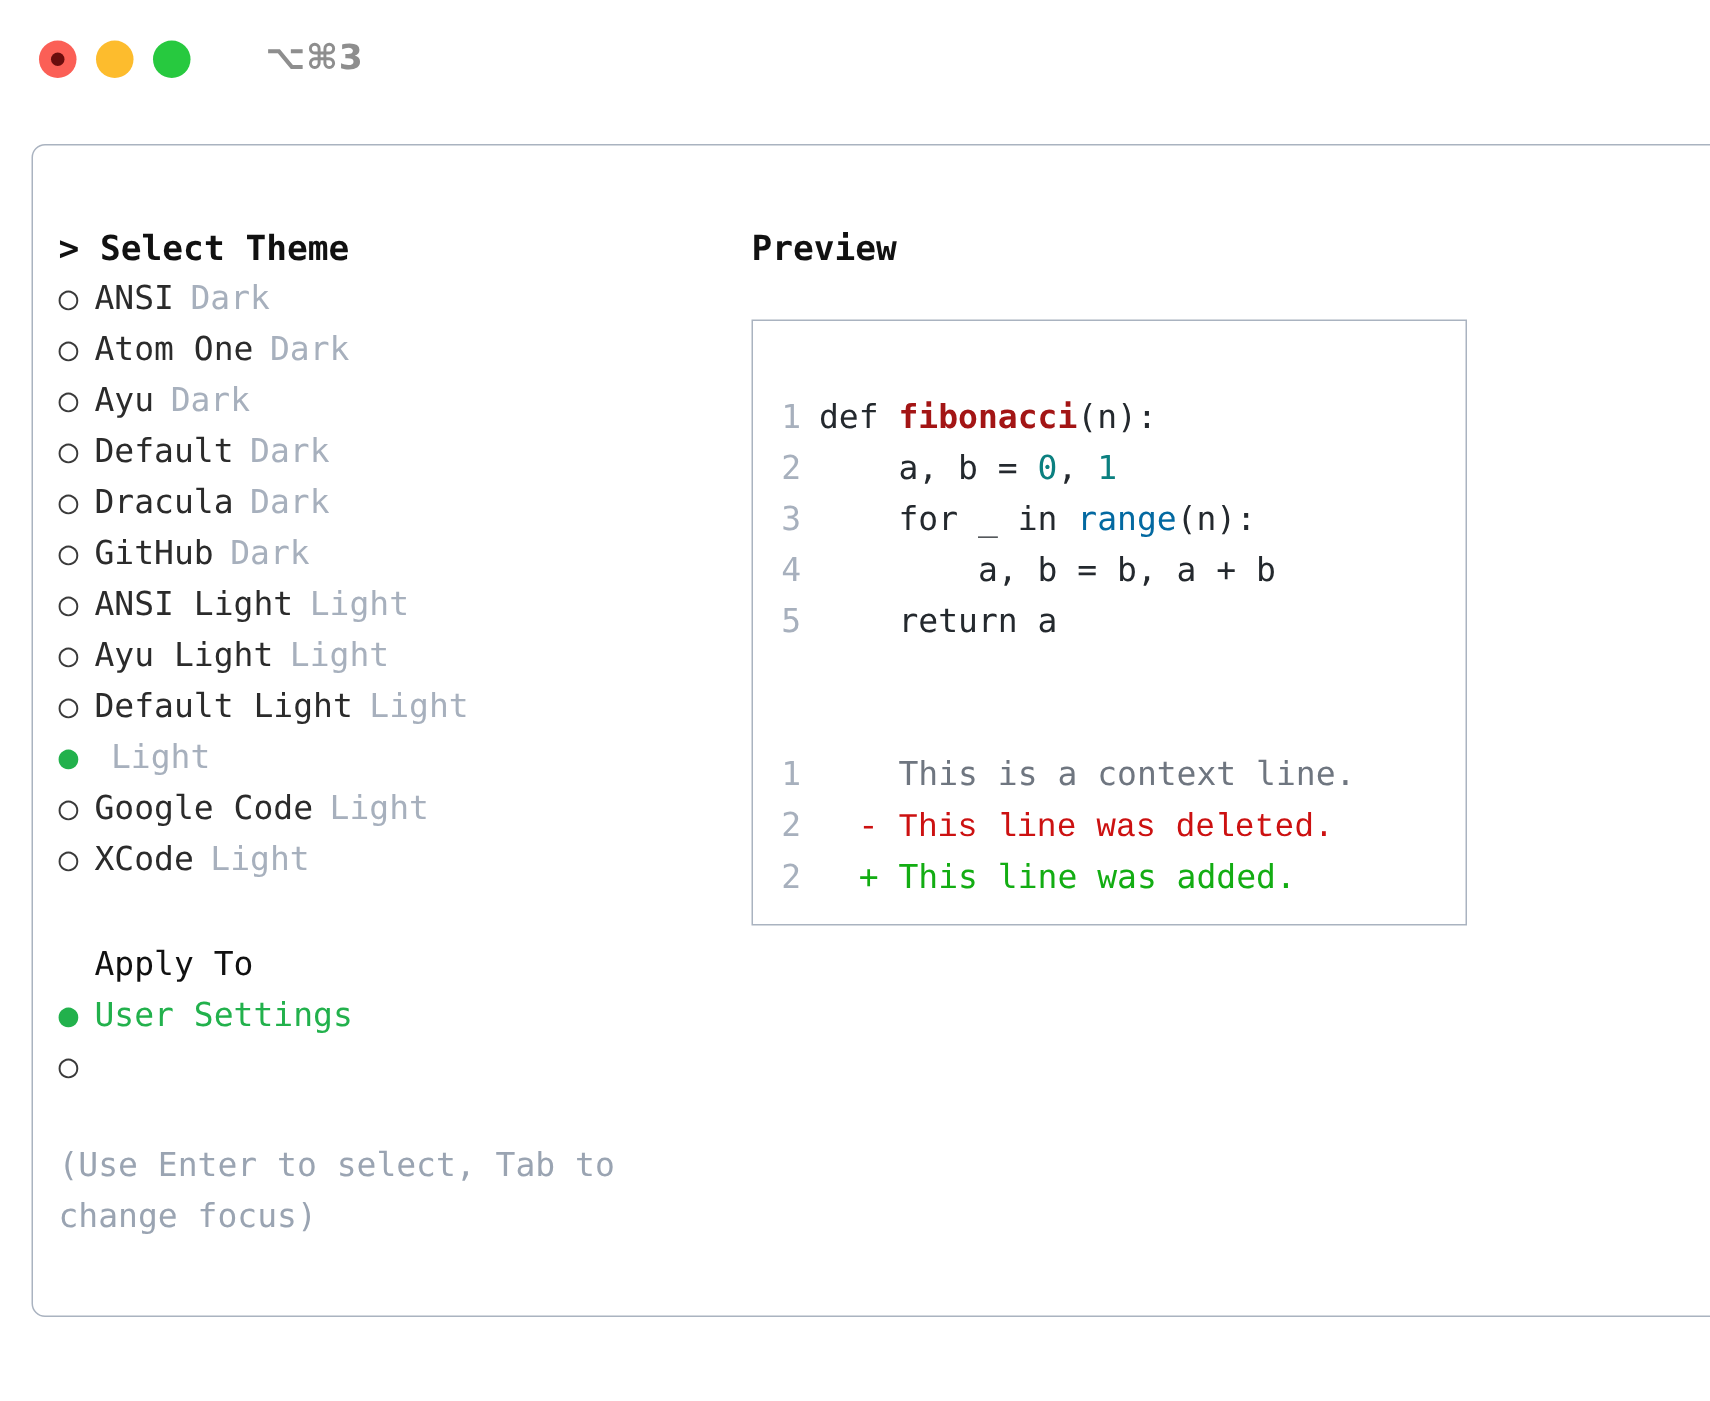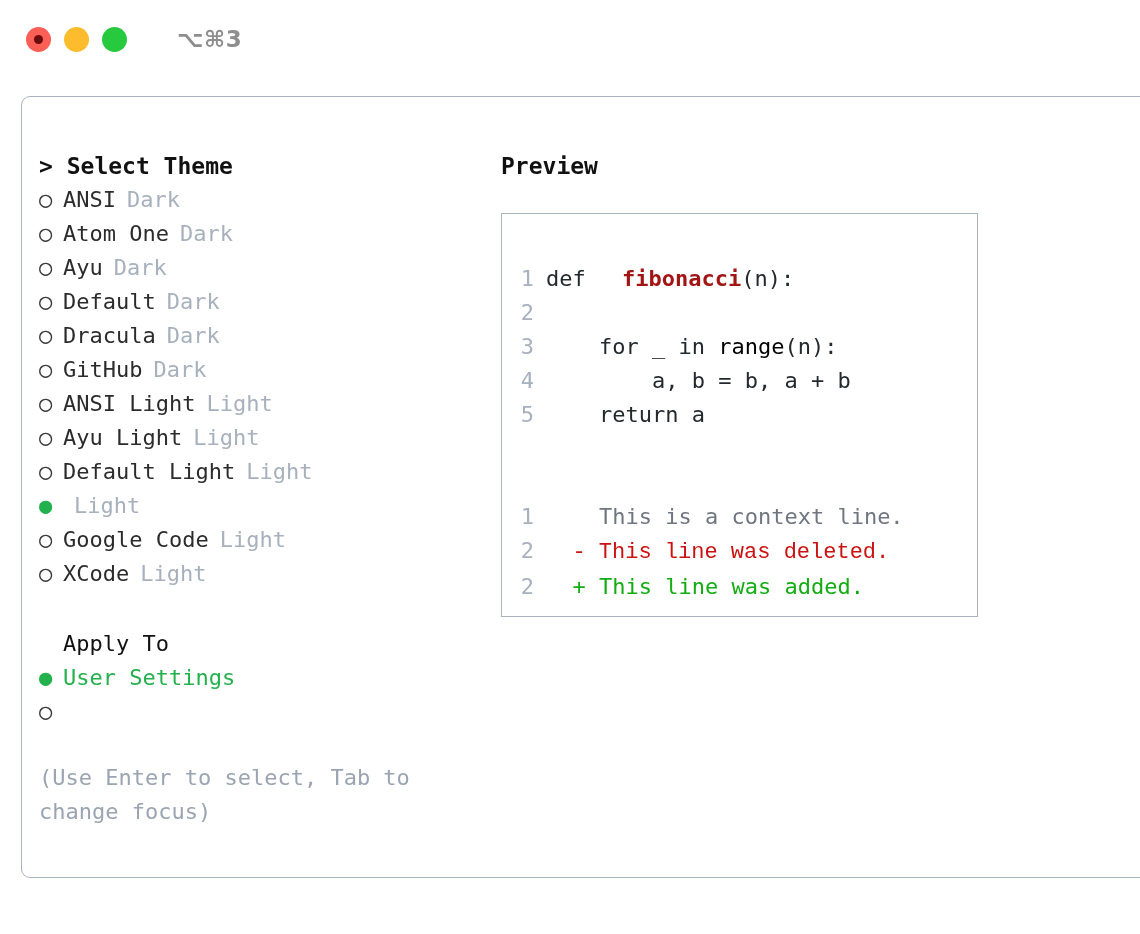--- a/index.html
+++ b/index.html
@@ -150,23 +150,23 @@
   .ln {
     display: inline-block;
     width: 44px;
     flex: 0 0 44px;
     text-align: right;
     padding-right: 12px;
     color: #a7b0bd;
   }
   .code-txt { color: #24292e; }
 
-  .tok-fn   { color: #a31515; font-weight: 600; margin-left: 23px; }
+  .tok-fn   { color: #a31515; font-weight: 600; }
   .tok-num  { color: #0b8080; }
-  .tok-kw   { color: #000000; }
+  .tok-kw   { color: #0369a1; }
 
   .blank-line { height: 34px; }
 
   .diff-ctx  { color: #6f7680; }
   .diff-del  { color: #cc1111; font-family: Liberation Mono, monospace; }
   .diff-add  { color: #13ad13; }
 </style>
 </head>
 <body>
 
@@ -214,21 +214,21 @@
 
       <div class="hint">(Use Enter to select, Tab to change focus)</div>
     </div>
 
     <div class="right-col">
       <div class="preview-header">Preview</div>
 
       <div class="preview-box">
         <div id="code-block">
             <div class="code-line"><span class="ln">1</span><span><span class="code-txt">def </span><span class="tok-fn">fibonacci</span><span class="code-txt">(n):</span></span></div>
-            <div class="code-line"><span class="ln">2</span></div>
+            <div class="code-line"><span class="ln">2</span><span><span class="code-txt">    a, b = </span><span class="tok-num">0</span><span class="code-txt">, </span><span class="tok-num">1</span></span></div>
             <div class="code-line"><span class="ln">3</span><span><span class="code-txt">    for _ in </span><span class="tok-kw">range</span><span class="code-txt">(n):</span></span></div>
             <div class="code-line"><span class="ln">4</span><span><span class="code-txt">        a, b = b, a + b</span></span></div>
             <div class="code-line"><span class="ln">5</span><span><span class="code-txt">    return a</span></span></div>
           </div>
         <div class="blank-line"></div>
         <div class="blank-line"></div>
         <div id="diff-block">
             <div class="code-line"><span class="ln">1</span><span class="diff-ctx">    This is a context line.</span></div>
             <div class="code-line"><span class="ln">2</span><span class="diff-del">  - This line was deleted.</span></div>
             <div class="code-line"><span class="ln">2</span><span class="diff-add">  + This line was added.</span></div>

